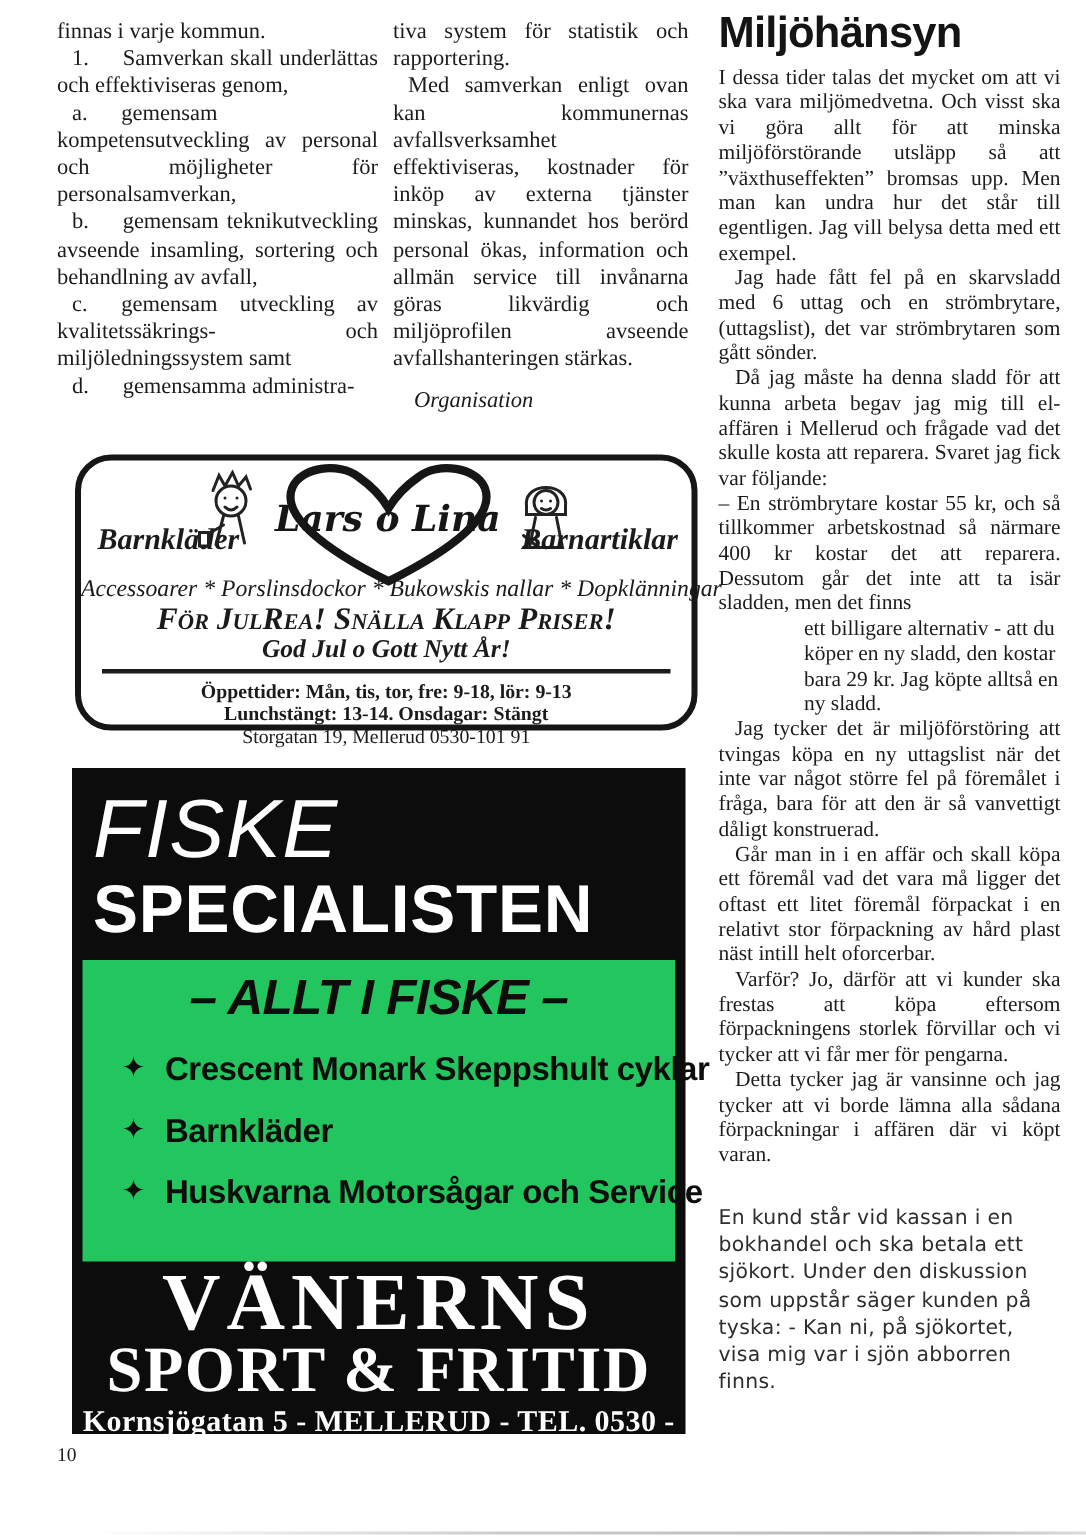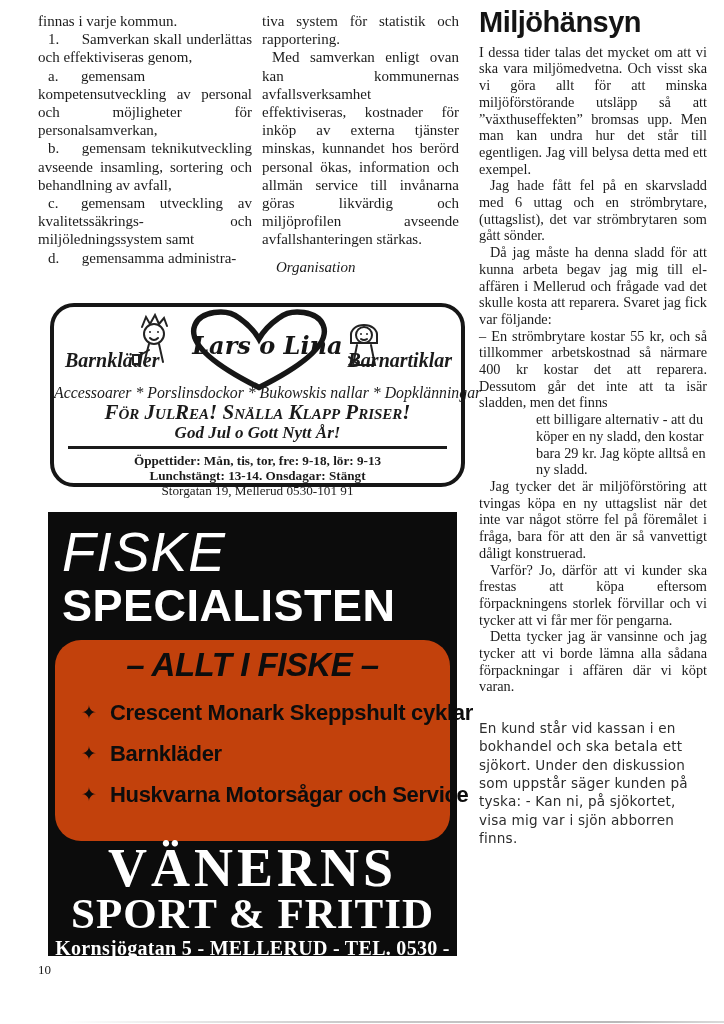--- a/index.html
+++ b/index.html
@@ -27,36 +27,36 @@
   .ad1{position:absolute;left:50px;top:303px;width:407px;height:176px;
        border:4px solid #161616;border-radius:24px;background:#fff;text-align:center;}
   .ad1-top{position:relative;height:78px;}
   .ad1-label{position:absolute;font-size:20px;font-weight:bold;font-style:italic;top:42px;}
   .ad1-label.left{left:11px;}
   .ad1-label.right{right:9px;}
   .logo-wrap{position:absolute;left:50%;transform:translateX(-50%);top:-2px;
              display:flex;align-items:flex-start;}
   .heart-box{position:relative;width:168px;height:88px;}
   .heart-text{position:absolute;left:0;right:0;top:26px;font-family:"DejaVu Serif",serif;
-              font-style:italic;font-weight:bold;font-size:24px;color:#161616;text-align:right;}
+              font-style:italic;font-weight:bold;font-size:24px;color:#161616;}
   .kid{margin-top:8px;}
   .products{font-style:italic;font-size:15.8px;line-height:16px;white-space:nowrap;}
   .promo{font-variant:small-caps;font-weight:bold;font-style:italic;font-size:21px;line-height:22px;}
   .greeting{font-weight:bold;font-style:italic;font-size:17px;line-height:19px;}
   .ad1 .divider{border-top:3px solid #1b1b1b;margin:4px 14px 4px 14px;}
   .hours{font-weight:bold;font-size:13.2px;line-height:15px;}
   .addr1{font-size:13.2px;line-height:15px;}
 
   
   .ad2{position:absolute;left:48px;top:512px;width:409px;height:444px;background:#0c0c0c;
        font-family:"Liberation Sans",sans-serif;}
   .ad2-top{padding:12px 0 0 14px;height:116px;color:#ffffff;}
   .fiske1{font-size:55px;line-height:57px;font-weight:normal;font-style:italic;letter-spacing:1px;}
   .fiske2{font-size:45px;line-height:50px;font-weight:bold;letter-spacing:0.5px;}
-  .ad2-mid{margin:0 7px;background:#c2410c;height:196px;color:#0d0d0d;padding-top:5px;border-radius:26px;}
+  .ad2-mid{margin:0 7px;background:#22c55e;height:196px;color:#0d0d0d;padding-top:5px;}
   .allt{font-size:33px;line-height:40px;font-weight:bold;font-style:italic;text-align:center;
         letter-spacing:-0.5px;}
   .bullet-row{display:flex;align-items:center;margin:15px 0 0 26px;}
   .star{font-size:19px;margin-right:13px;line-height:22px;}
   .bullet-text{font-size:22px;font-weight:bold;letter-spacing:-0.3px;white-space:nowrap;}
   .ad2-bottom{height:126px;color:#ffffff;text-align:center;
               font-family:"Liberation Serif",serif;padding-top:5px;}
   .store1{font-size:54px;line-height:44px;font-weight:bold;letter-spacing:4px;}
   .store2{font-size:43px;line-height:47px;font-weight:bold;letter-spacing:1px;}
   .addr2{font-size:20px;line-height:23px;font-weight:bold;letter-spacing:0.3px;}
@@ -89,20 +89,21 @@
   </div>
 
   <div class="col col3">
     <h1>Miljöhänsyn</h1>
     <p>I dessa tider talas det mycket om att vi ska vara miljömedvetna. Och visst ska vi göra allt för att minska miljöförstörande utsläpp så att ”växthuseffekten” bromsas upp. Men man kan undra hur det står till egentligen. Jag vill belysa detta med ett exempel.</p>
     <p class="ind">Jag hade fått fel på en skarvsladd med 6 uttag och en strömbrytare, (uttagslist), det var strömbrytaren som gått sönder.</p>
     <p class="ind">Då jag måste ha denna sladd för att kunna arbeta begav jag mig till el-affären i Mellerud och frågade vad det skulle kosta att reparera. Svaret jag fick var följande:</p>
     <p>– En strömbrytare kostar 55 kr, och så tillkommer arbetskostnad så närmare 400 kr kostar det att reparera. Dessutom går det inte att ta isär sladden, men det finns</p>
     <p class="indent-block">ett billigare alternativ - att du köper en ny sladd, den kostar bara 29 kr. Jag köpte alltså en ny sladd.</p>
     <p class="ind">Jag tycker det är miljöförstöring att tvingas köpa en ny uttagslist när det inte var något större fel på föremålet i fråga, bara för att den är så vanvettigt dåligt konstruerad.</p>
+    <p class="ind">Går man in i en affär och skall köpa ett föremål vad det vara må ligger det oftast ett litet föremål förpackat i en relativt stor förpackning av hård plast näst intill helt oforcerbar.</p>
     <p class="ind">Varför? Jo, därför att vi kunder ska frestas att köpa eftersom förpackningens storlek förvillar och vi tycker att vi får mer för pengarna.</p>
     <p class="ind">Detta tycker jag är vansinne och jag tycker att vi borde lämna alla sådana förpackningar i affären där vi köpt varan.</p>
     <p class="joke">En kund står vid kassan i en bokhandel och ska betala ett sjökort. Under den diskussion som uppstår säger kunden på tyska: - Kan ni, på sjökortet, visa mig var i sjön abborren finns.</p>
   </div>
 
   <div class="ad1">
     <div class="ad1-top">
       <span class="ad1-label left">Barnkläder</span>
       <div class="logo-wrap">
         <span class="kid">

